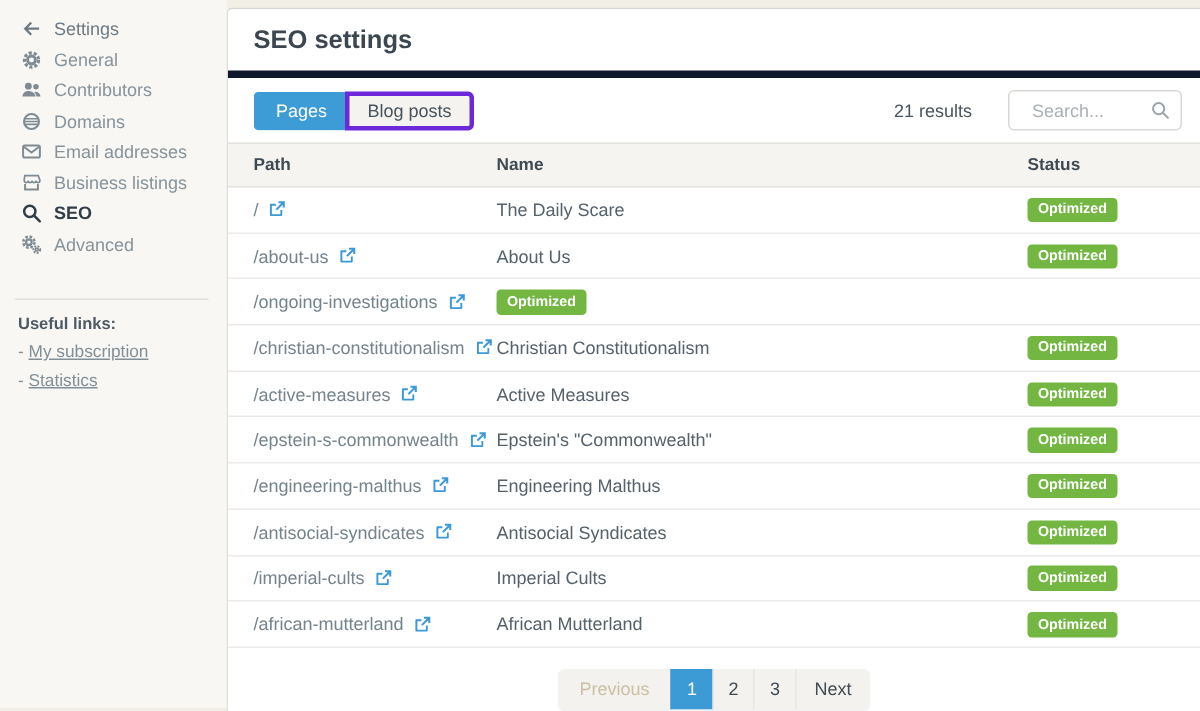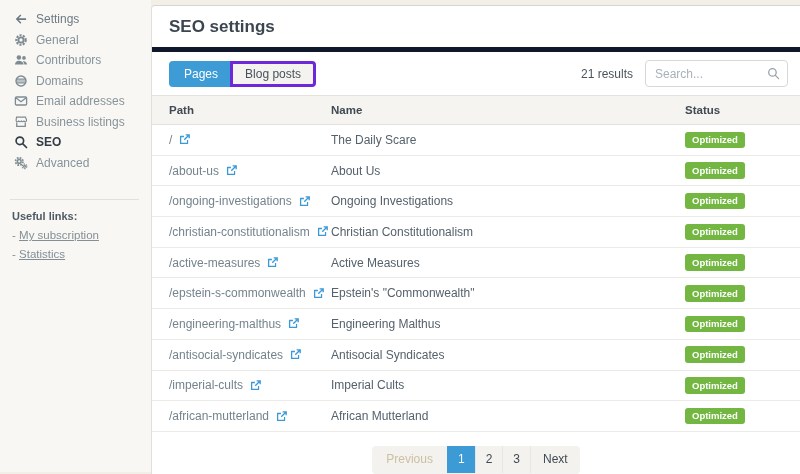--- a/index.html
+++ b/index.html
@@ -48,29 +48,29 @@
   .segmented { display:flex; }
   .seg-btn {
     font-size:12px; padding:6px 12px; height:26px;
     display:flex; align-items:center;
     border:3px solid #6d28d9; background:#f4f3f0; color:#47525b;
     cursor:pointer;
   }
   .seg-btn.first { border-radius:4px 0 0 4px; border-right:none; }
   .seg-btn.last  { border-radius:0 4px 4px 0; }
   .seg-btn.active { background:#3d9bd6; border-color:#3d9bd6; color:#fff; }
-  .toolbar-right { margin-left:auto; display:flex; align-items:center; gap:12px;justify-content:space-between; }
+  .toolbar-right { margin-left:auto; display:flex; align-items:center; gap:24px;justify-content:space-between; }
   .results-count { font-size:12px; color:#4a545c; }
   .search-wrap { position:relative; }
   .search-input {
-    width:143px; height:27px;
+    width:116px; height:27px;
     border:1px solid #d9d8d4; border-radius:4px;
     font-family:"Liberation Sans", sans-serif;
     font-size:12px; color:#47525b;
-    padding:0 28px 0 9px; outline:none; background:#fff;
+    padding:0 28px 0 15px; outline:none; background:#fff;
   }
   .search-input::placeholder { color:#a9b1b7; }
   .search-wrap .mag { position:absolute; right:8px; top:7px; width:13px; height:13px; color:#9aa3aa; }
   
   .tbl { width:100%; }
   .tbl-head {
     display:grid; grid-template-columns:179px 354px 1fr;
     height:30px; align-items:center;
     background:#f5f4f0;
     border-top:1px solid #e3e2de; border-bottom:1px solid #e3e2de;
@@ -276,21 +276,20 @@
   <div class="trow">
     <div class="path-cell">
       <span>/ongoing-investigations</span>
       <span class="ext-icon">
         <svg width="13" height="13" viewBox="0 0 16 16" fill="currentColor">
                 <path d="M12.5 8.7v4.2c0 .4-.3.7-.7.7H3.1c-.4 0-.7-.3-.7-.7V4.2c0-.4.3-.7.7-.7h4.2v1.6H4v7h7V8.7z"></path>
                 <path d="M9.4 1.4h5.2v5.2h-1.7V4.3L8.3 8.9 7.1 7.7l4.6-4.6H9.4z"></path>
               </svg>
       </span>
     </div>
-    <div class="name-cell">Ongoing Investigations</div>
     <div class="status-cell">
       <span class="badge">Optimized</span>
     </div>
   </div>
 
   <div class="trow">
     <div class="path-cell">
       <span>/christian-constitutionalism</span>
       <span class="ext-icon">
         <svg width="13" height="13" viewBox="0 0 16 16" fill="currentColor">

